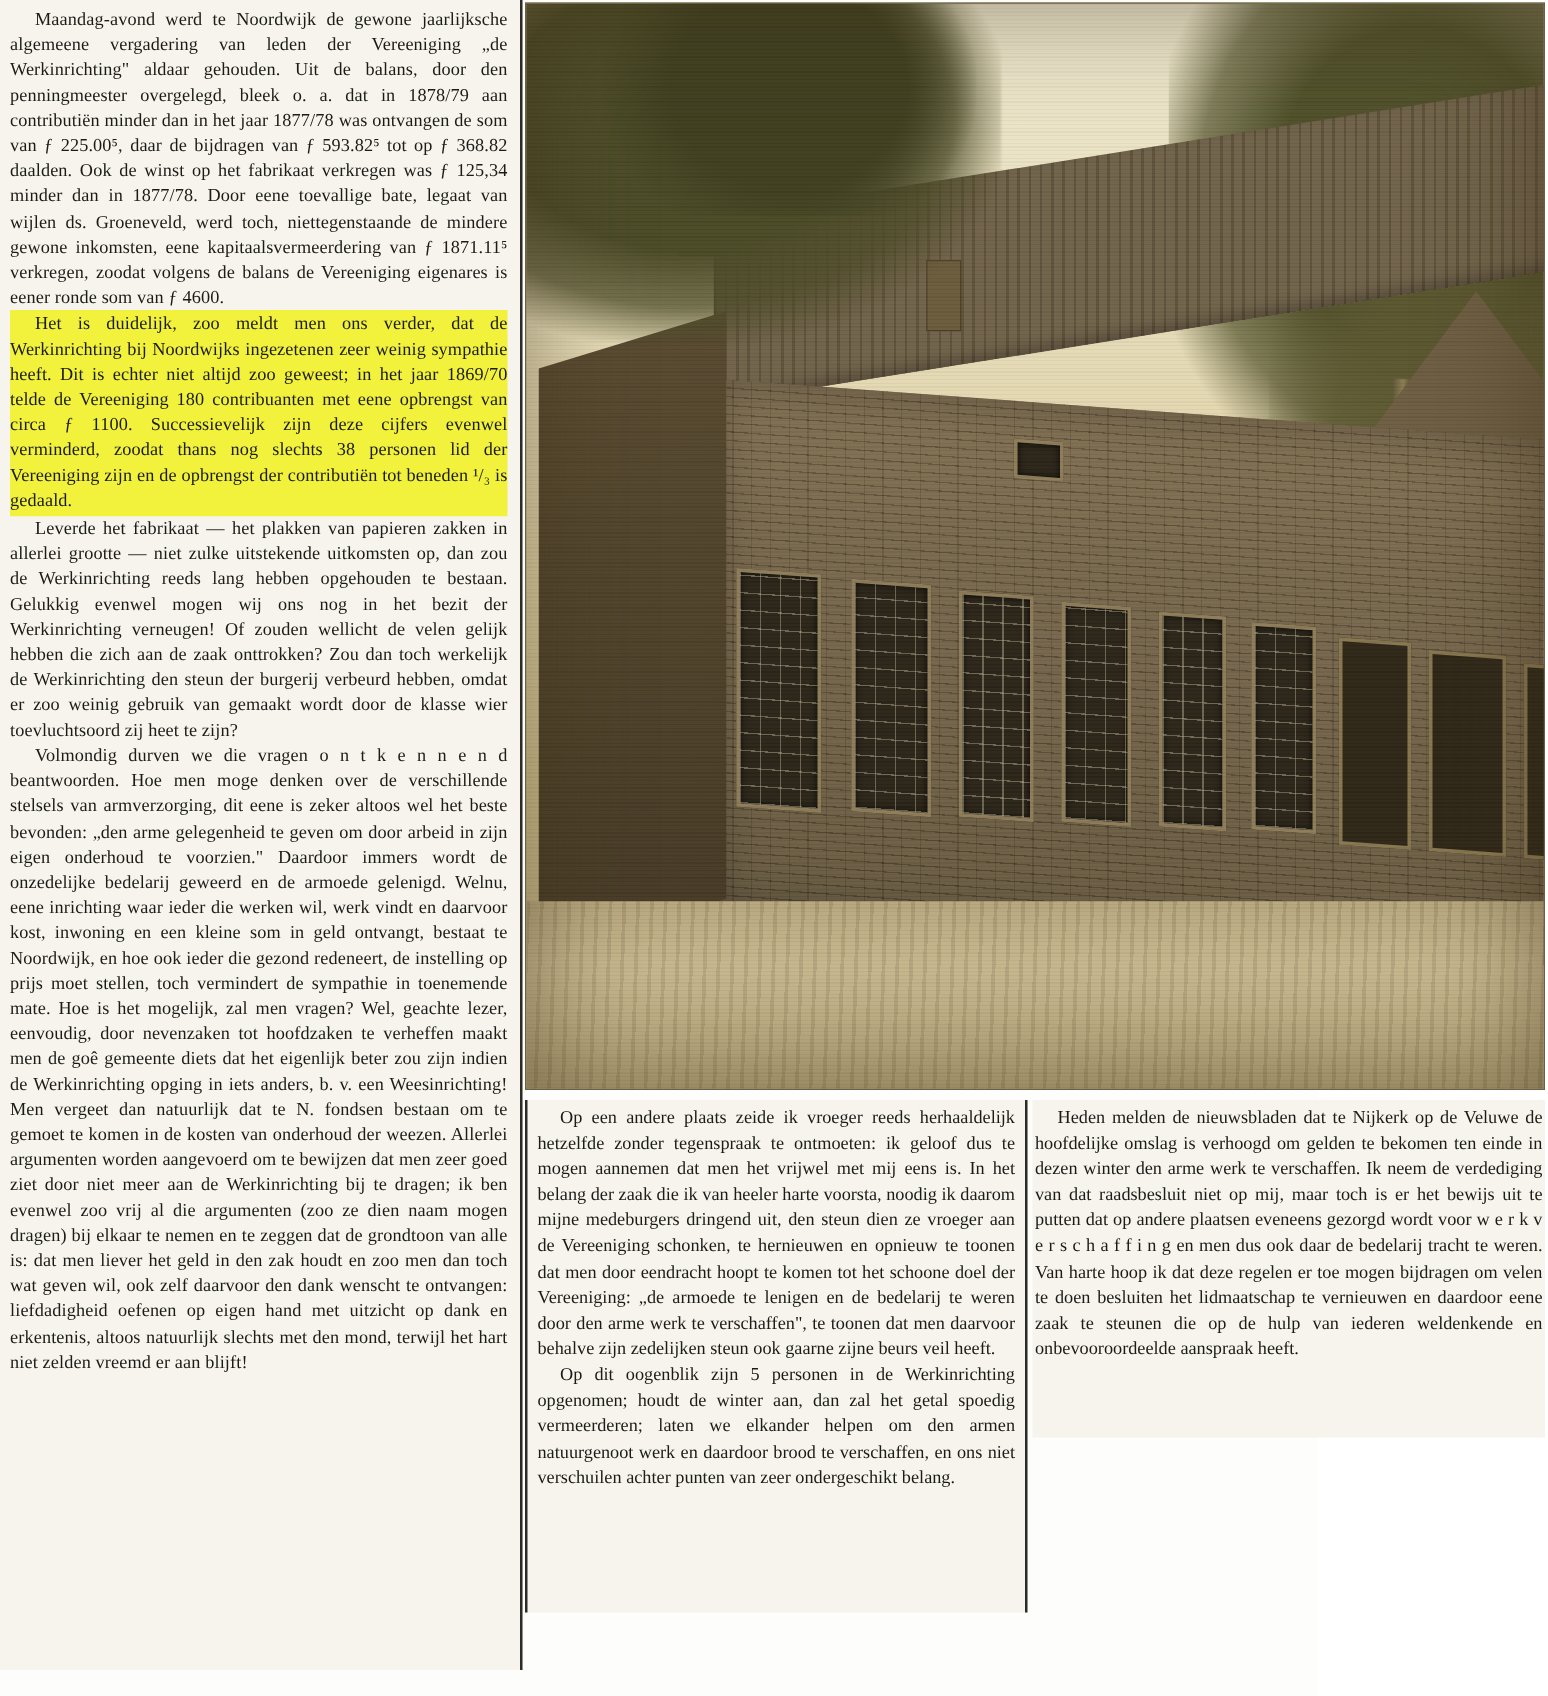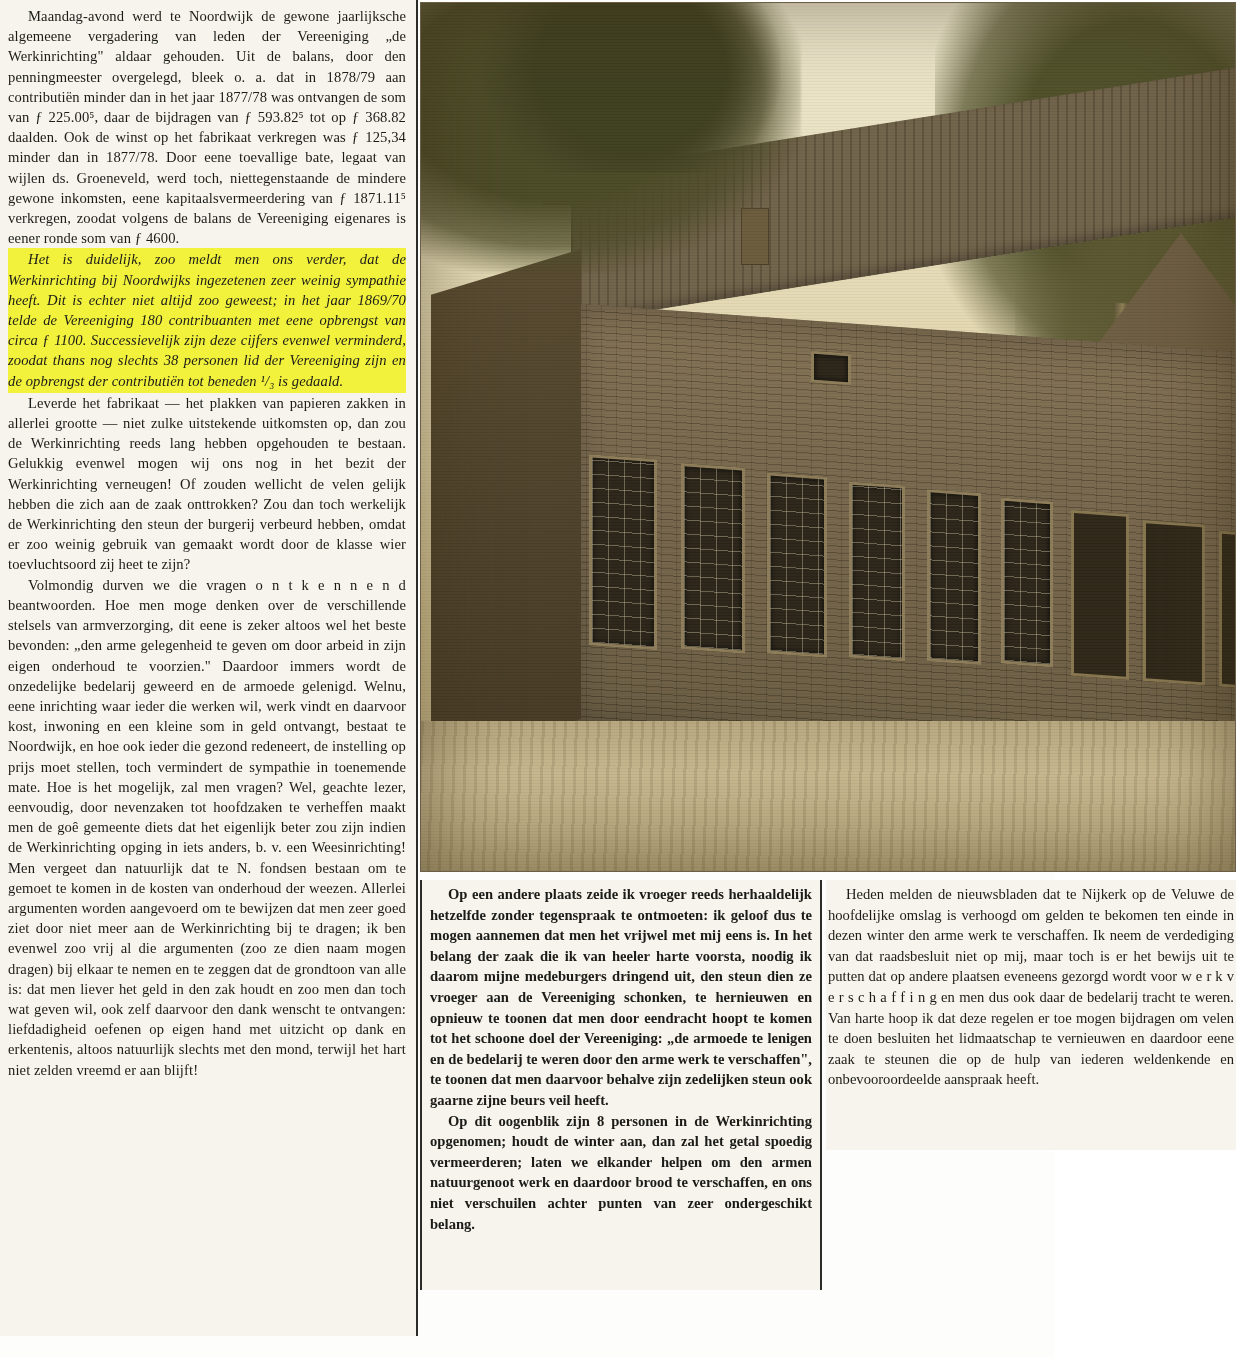--- a/index.html
+++ b/index.html
@@ -23,21 +23,20 @@
     text-align:justify;
     text-indent:20px;
     color:#1b1b18;
     letter-spacing:0.1px;
     font-family:"Liberation Serif",serif;
   }
   .col-left p.hl{
     background:#f2f23c;
     text-indent:20px;
     padding:1px 0 2px 0;
-    font-style:italic;
   }
 
   
   .photo{
     position:absolute;left:420px;top:2px;width:816px;height:870px;
     background:#9c8f63;
     overflow:hidden;
     border:1px solid #6b6047;
     box-sizing:border-box;
   }
@@ -145,21 +144,20 @@
   }
 
   
   .col-mid{
     position:absolute;left:420px;top:880px;width:402px;height:410px;
     background:#f6f4ec;
     border-left:2px solid #2b2b28;
     border-right:2px solid #2b2b28;
     box-sizing:border-box;
     padding:4px 8px;
-    font-weight:bold;
   }
   .col-right{
     position:absolute;left:826px;top:880px;width:410px;height:270px;
     background:#f6f4ec;
     box-sizing:border-box;
     padding:4px 2px;
   }
   .col-mid p,.col-right p{
     margin:0;
     font-size:14.6px;
@@ -231,20 +229,20 @@
 
     <div class="ground">
         <div class="ground-tex"></div>
       </div>
     <div class="grain"></div>
     <div class="vig"></div>
   </div>
 
   <div class="col-mid">
     <p>Op een andere plaats zeide ik vroeger reeds herhaaldelijk hetzelfde zonder tegenspraak te ontmoeten: ik geloof dus te mogen aannemen dat men het vrijwel met mij eens is. In het belang der zaak die ik van heeler harte voorsta, noodig ik daarom mijne medeburgers dringend uit, den steun dien ze vroeger aan de Vereeniging schonken, te hernieuwen en opnieuw te toonen dat men door eendracht hoopt te komen tot het schoone doel der Vereeniging: „de armoede te lenigen en de bedelarij te weren door den arme werk te verschaffen", te toonen dat men daarvoor behalve zijn zedelijken steun ook gaarne zijne beurs veil heeft.</p>
-    <p>Op dit oogenblik zijn 8 personen in de Werkinrichting opgenomen; houdt de winter aan, dan zal het getal spoedig vermeerderen; laten we elkander helpen om den armen natuurgenoot werk en daardoor brood te verschaffen, en ons niet verschuilen achter punten van zeer ondergeschikt belang.</p>
+    <p>Op dit oogenblik zijn 5 personen in de Werkinrichting opgenomen; houdt de winter aan, dan zal het getal spoedig vermeerderen; laten we elkander helpen om den armen natuurgenoot werk en daardoor brood te verschaffen, en ons niet verschuilen achter punten van zeer ondergeschikt belang.</p>
   </div>
 
   <div class="col-right">
     <p>Heden melden de nieuwsbladen dat te Nijkerk op de Veluwe de hoofdelijke omslag is verhoogd om gelden te bekomen ten einde in dezen winter den arme werk te verschaffen. Ik neem de verdediging van dat raadsbesluit niet op mij, maar toch is er het bewijs uit te putten dat op andere plaatsen eveneens gezorgd wordt voor w e r k v e r s c h a f f i n g en men dus ook daar de bedelarij tracht te weren. Van harte hoop ik dat deze regelen er toe mogen bijdragen om velen te doen besluiten het lidmaatschap te vernieuwen en daardoor eene zaak te steunen die op de hulp van iederen weldenkende en onbevooroordeelde aanspraak heeft.</p>
   </div>
 
 </div>
 
 </body></html>

